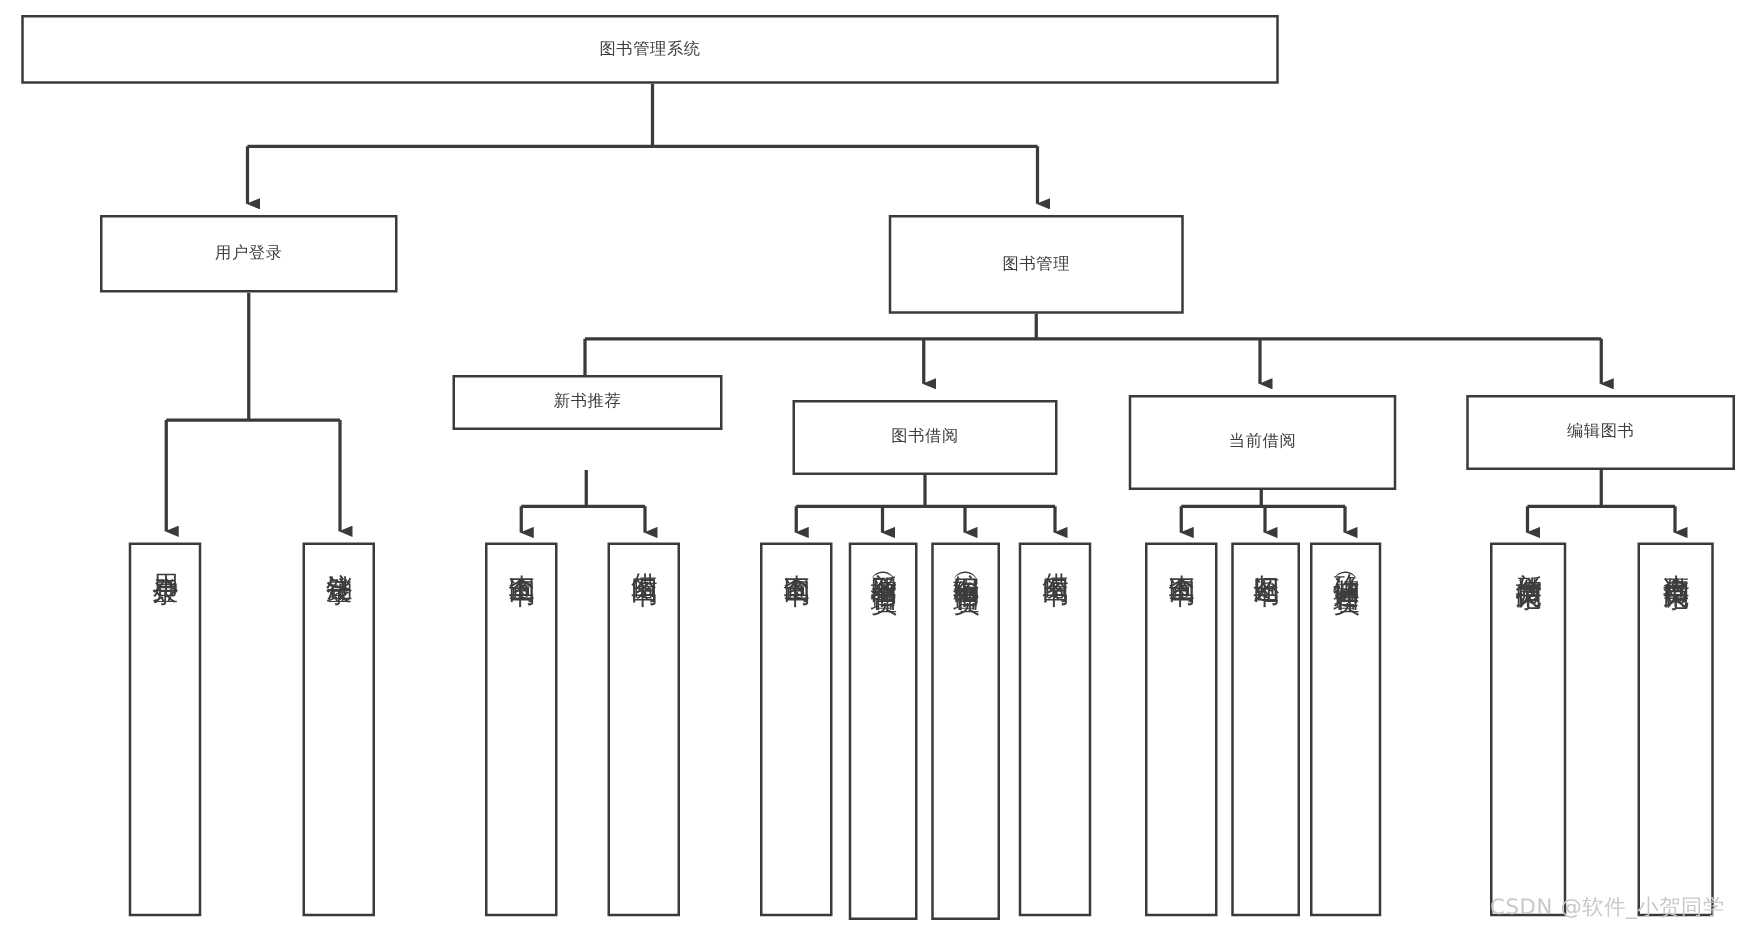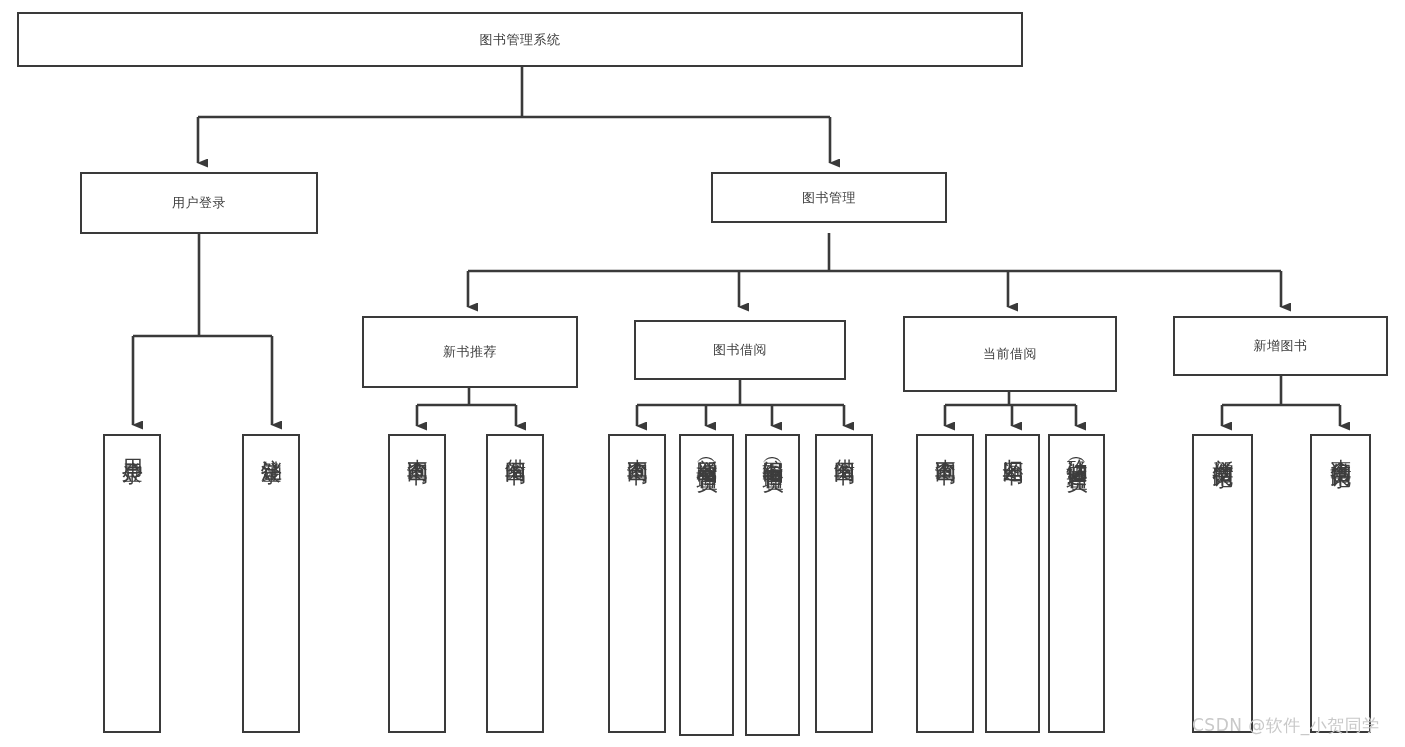--- a/index.html
+++ b/index.html
@@ -126,35 +126,35 @@
     </g>
   </svg>
 
   <div class="node horizontal" style="left: 17px; top: 12px; width: 1006px; height: 55px; border-color: rgb(58, 58, 58); color: rgb(61, 61, 61);">
     <span class="label">图书管理系统</span>
   </div>
 
   <div class="node horizontal" style="left: 80px; top: 172px; width: 238px; height: 62px; border-color: rgb(58, 58, 58); color: rgb(61, 61, 61);">
     <span class="label">用户登录</span>
   </div>
-  <div class="node horizontal" style="left: 711px; top: 172px; width: 236px; height: 51px; border-color: rgb(58, 58, 58); color: rgb(61, 61, 61);">
+  <div class="node horizontal" style="left: 711px; top: 172px; width: 236px; height: 79px; border-color: rgb(58, 58, 58); color: rgb(61, 61, 61);">
     <span class="label">图书管理</span>
   </div>
 
-  <div class="node horizontal" style="left: 362px; top: 316px; width: 216px; height: 72px; border-color: rgb(58, 58, 58); color: rgb(61, 61, 61);">
+  <div class="node horizontal" style="left: 362px; top: 300px; width: 216px; height: 44px; border-color: rgb(58, 58, 58); color: rgb(61, 61, 61); font-family: Liberation Mono, monospace;">
     <span class="label">新书推荐</span>
   </div>
   <div class="node horizontal" style="left: 634px; top: 320px; width: 212px; height: 60px; border-color: rgb(58, 58, 58); color: rgb(61, 61, 61);">
     <span class="label">图书借阅</span>
   </div>
   <div class="node horizontal" style="left: 903px; top: 316px; width: 214px; height: 76px; border-color: rgb(58, 58, 58); color: rgb(61, 61, 61);">
     <span class="label">当前借阅</span>
   </div>
   <div class="node horizontal" style="left: 1173px; top: 316px; width: 215px; height: 60px; border-color: rgb(58, 58, 58); color: rgb(61, 61, 61);">
-    <span class="label">新增图书</span>
+    <span class="label">编辑图书</span>
   </div>
 
   <div class="node vertical" style="left: 103px; top: 434px; width: 58px; height: 299px; border-color: rgb(58, 58, 58); color: rgb(61, 61, 61);">
     <span class="label">用户登录</span>
   </div>
   <div class="node vertical" style="left: 242px; top: 434px; width: 58px; height: 299px; border-color: rgb(58, 58, 58); color: rgb(61, 61, 61);">
     <span class="label">注销登录</span>
   </div>
   <div class="node vertical" style="left: 388px; top: 434px; width: 58px; height: 299px; border-color: rgb(58, 58, 58); color: rgb(61, 61, 61);">
     <span class="label">查询图书</span>

